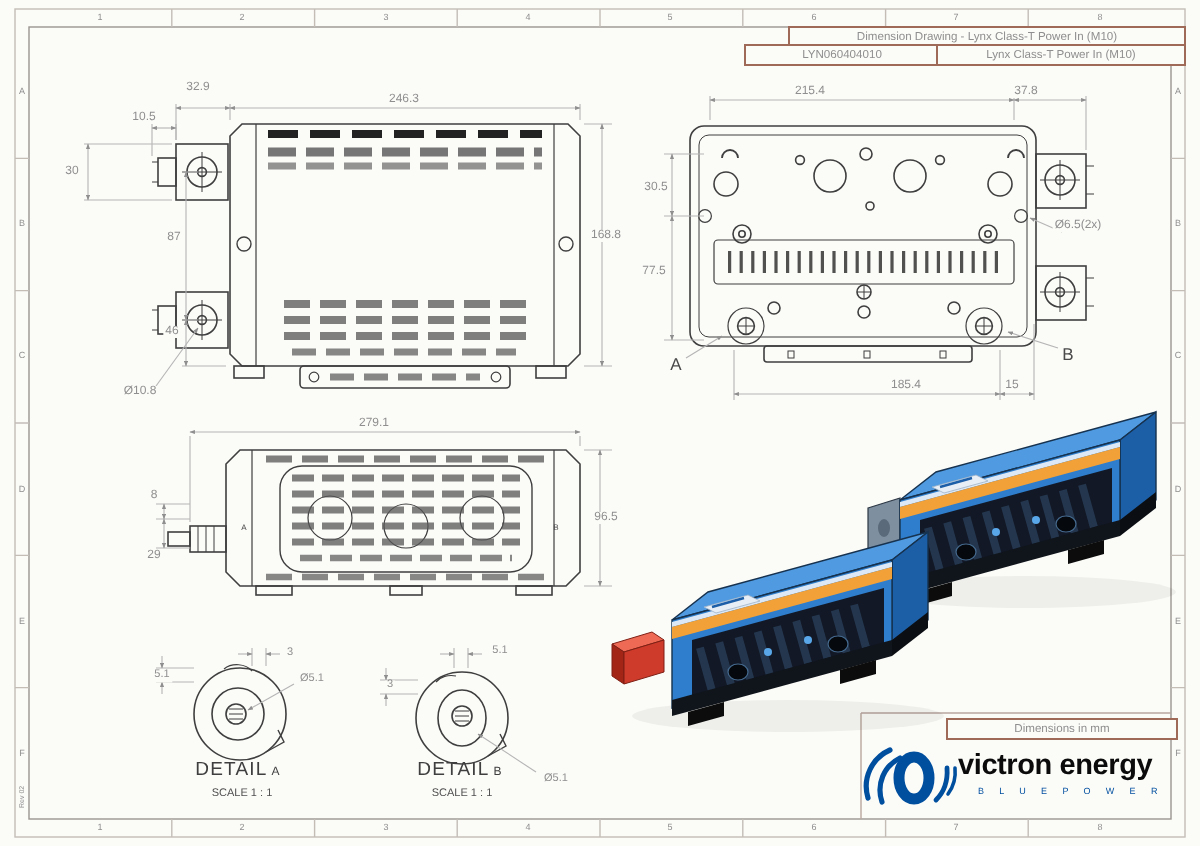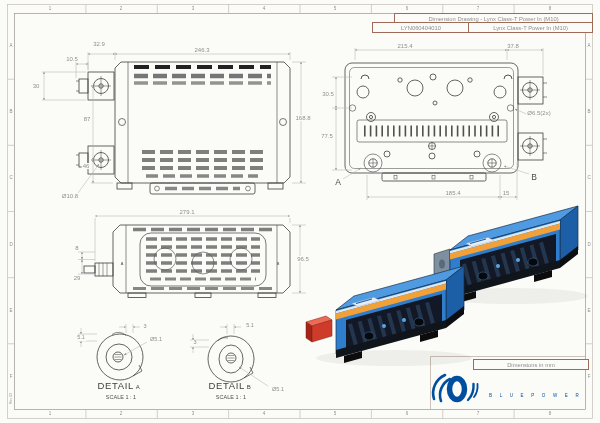--- a/index.html
+++ b/index.html
@@ -360,16 +360,17 @@
   <div class="detail-title" style="left:119px;top:385px">
     <span>DETAIL</span><span class="sub" style="margin-left:2px">A</span>
   </div>
   <div class="scale" style="left:121px;top:397px">SCALE 1 : 1</div>
   <div class="detail-title" style="left:230px;top:385px">
     <span>DETAIL</span><span class="sub" style="margin-left:2px">B</span>
   </div>
   <div class="scale" style="left:231px;top:397px">SCALE 1 : 1</div>
 
   <div class="tb" style="left:473px;top:359px;width:114px;height:9px">Dimensions in mm</div>
+  <div class="brand" style="left:479px;top:375px">victron energy</div>
   <div class="tagline" style="left:489px;top:393px">B L U E   P O W E R</div>
   <div class="rev" style="left:9px;top:404px">Rev 02</div>
 
 </div>
 
 </body></html>

